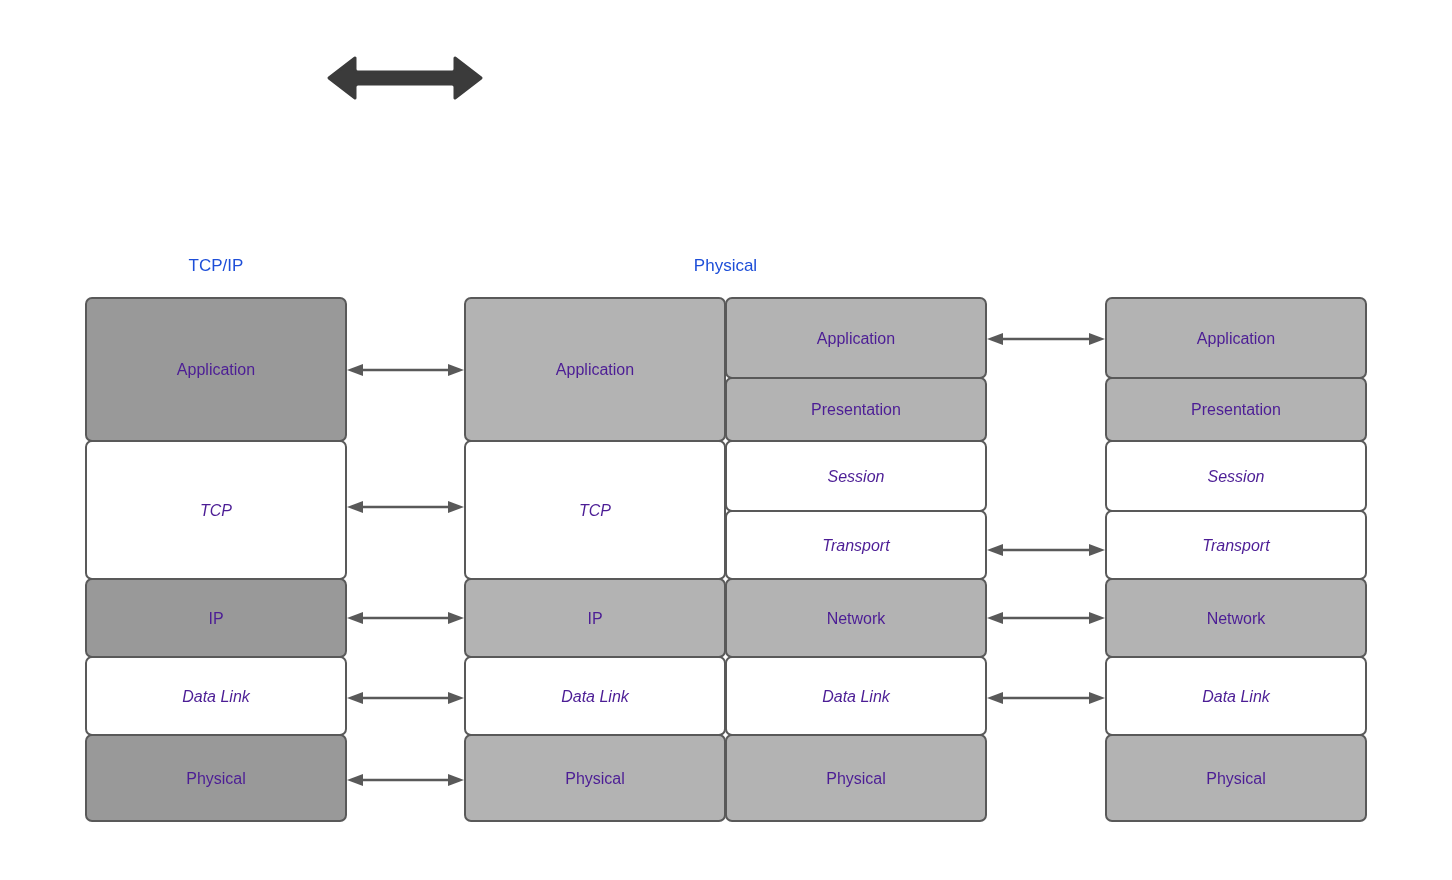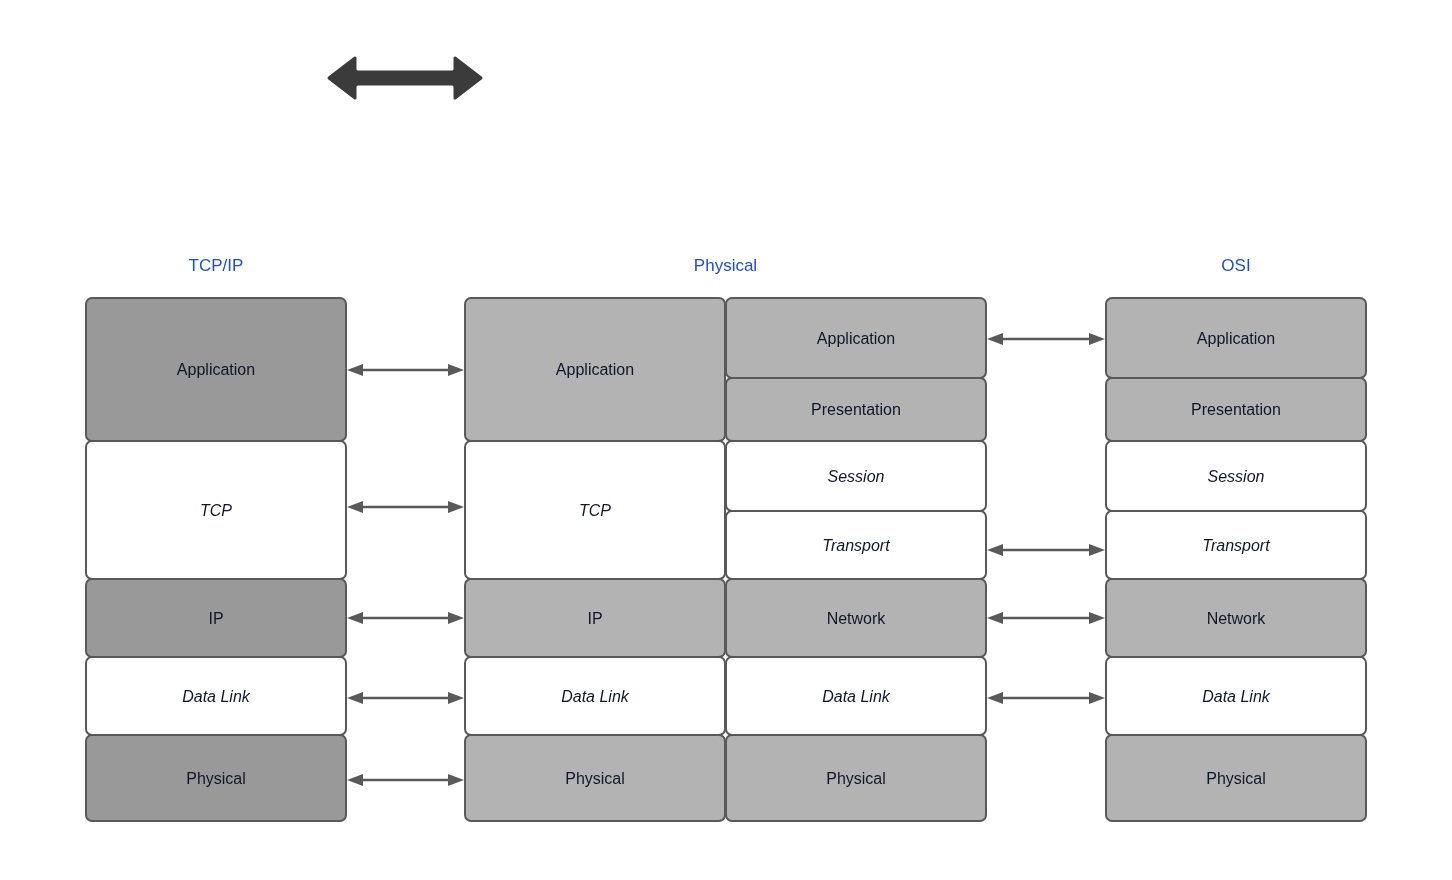--- a/index.html
+++ b/index.html
@@ -48,21 +48,21 @@
 
   .layer-box {
     position: absolute;
     box-sizing: border-box;
     border: 2px solid #595959;
     border-radius: 7px;
     display: flex;
     align-items: center;
     justify-content: center;
     font-size: 16px;
-    color: #0f172a;
+    color: #4c1d95;
     line-height: 19px;
     white-space: nowrap;
     overflow: hidden;
   }
 
   .fill-dark  { background: #999999; }
   .fill-mid   { background: #b3b3b3; }
   .fill-white { background: #ffffff; font-style: italic; }
 
   
@@ -80,21 +80,20 @@
     <svg viewBox="0 0 160 52" width="160" height="52" aria-hidden="true">
       <path d="M4,26 L30,6 L30,17 Q30,20 33,20 L127,20 Q130,20 130,17 L130,6
                L156,26 L130,46 L130,35 Q130,32 127,32 L33,32 Q30,32 30,35 L30,46 Z" fill="#3b3b3b" stroke="#3b3b3b" stroke-width="3" stroke-linejoin="round"></path>
     </svg>
   </div>
 
   <div class="col-caption" style="left:85px; top:256px; width:262px;">TCP/IP</div>
 
   <div class="col-caption" style="left:464px; top:256px; width:523px;">Physical</div>
 
-  <div class="col-caption" style="left:1105px; top:256px; width:262px;">OSI</div>
 
   <div class="stack" style="left:85px; top:297px; width:262px; height:525px;">
 
     <div class="layer-box fill-dark" style="left:0; top:0; width:262px; height:145px;">
       <span>Application</span>
     </div>
 
     <div class="layer-box fill-white" style="left:0; top:143px; width:262px; height:140px;">
       <span>TCP</span>
     </div>

